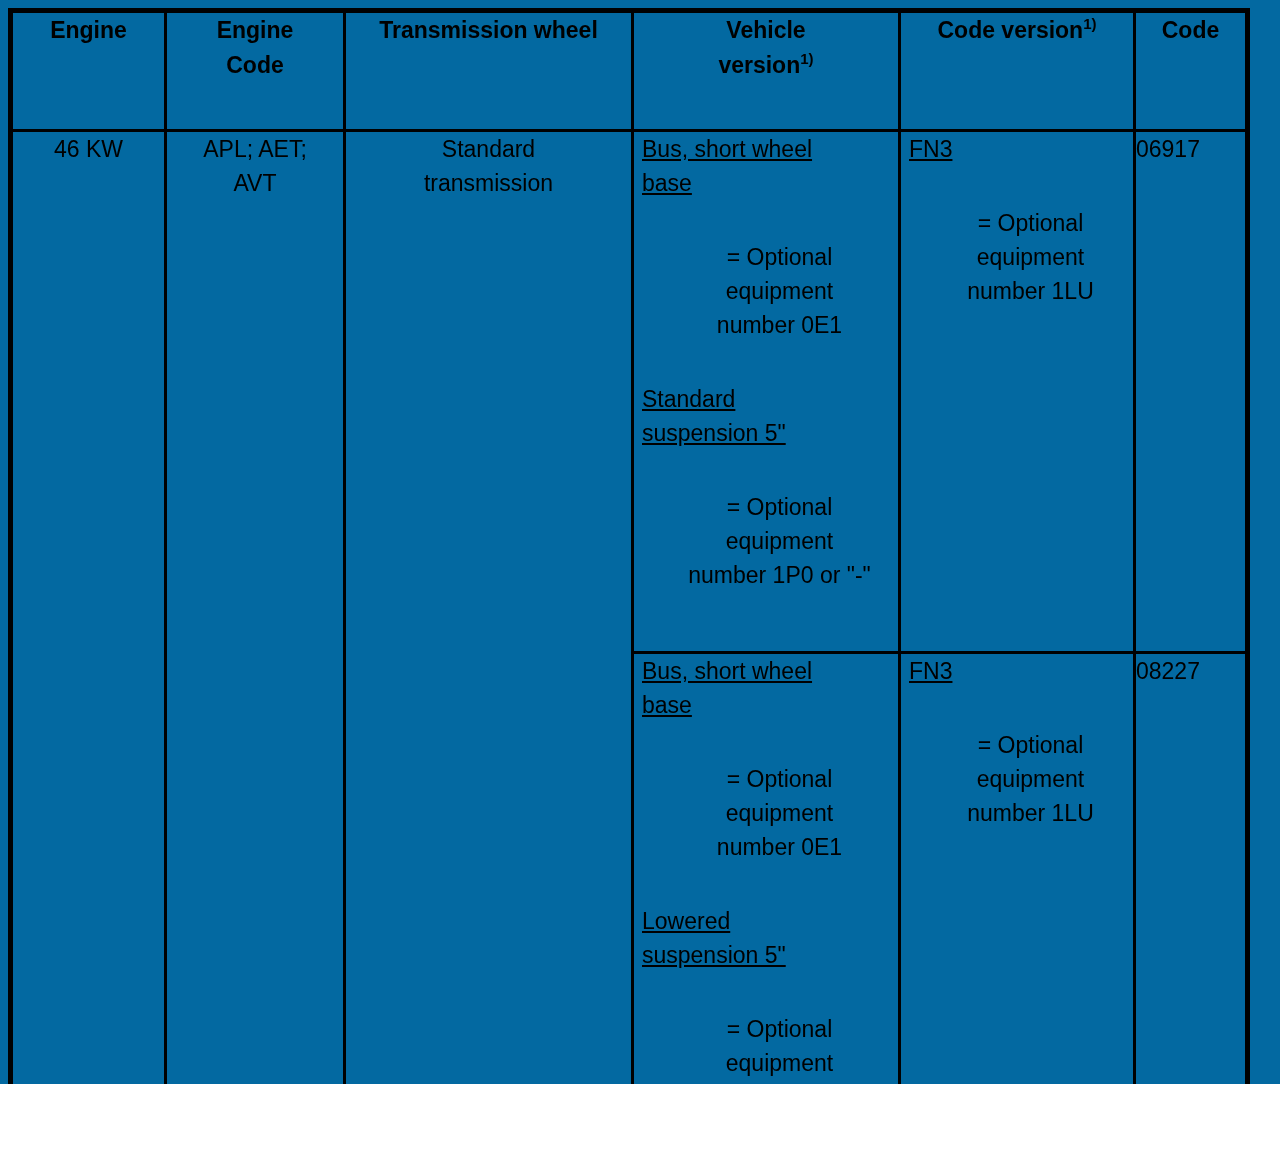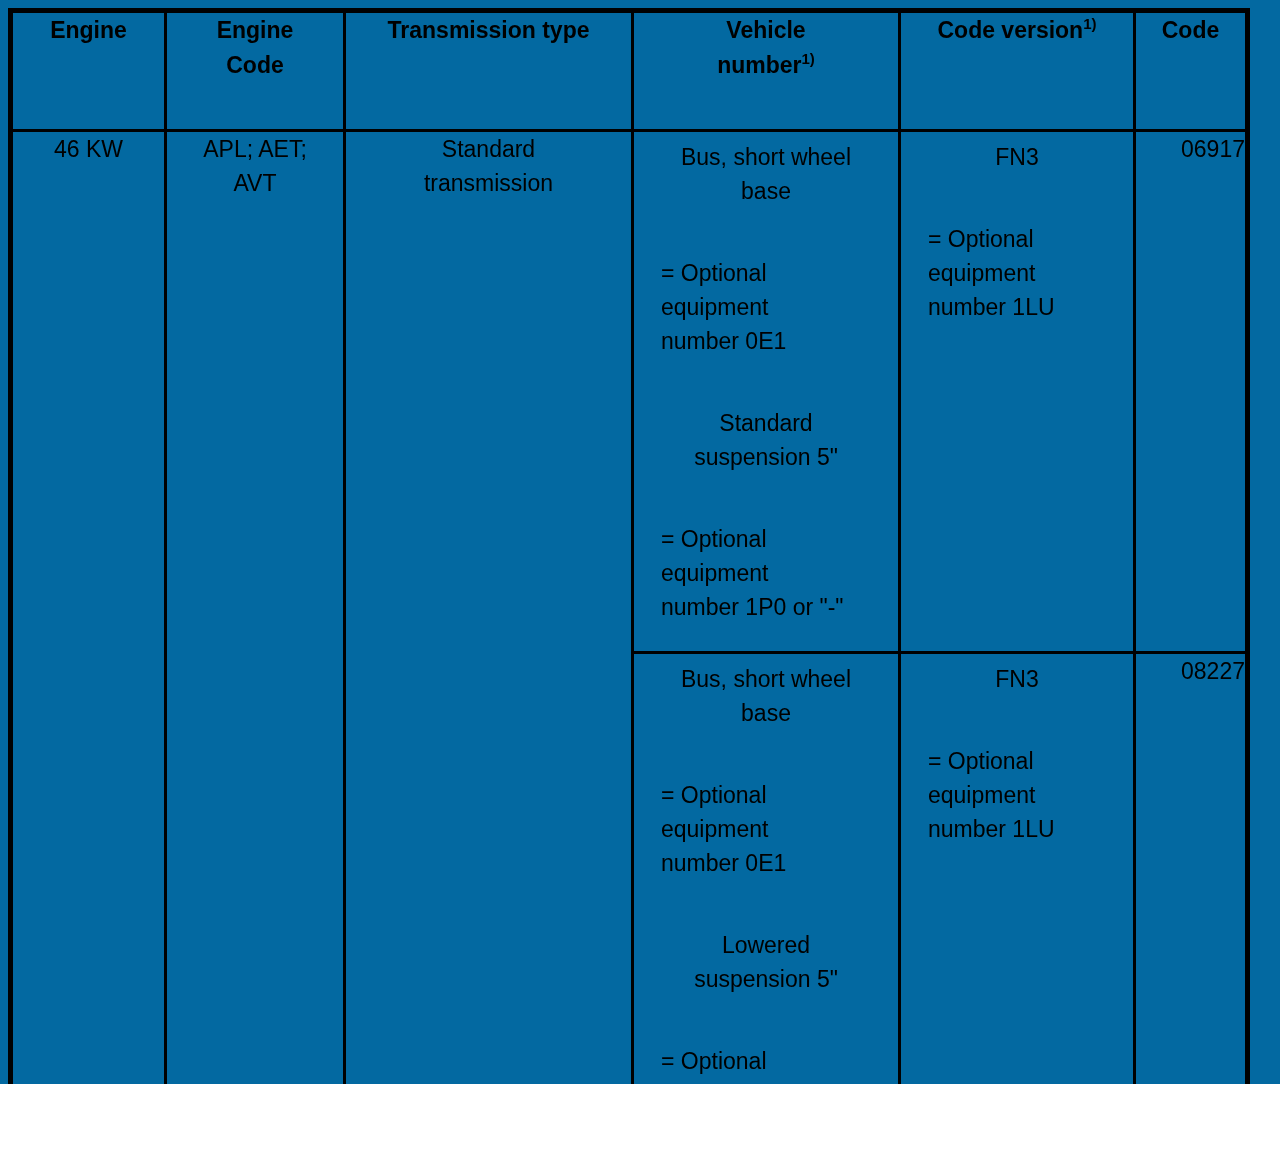--- a/index.html
+++ b/index.html
@@ -53,35 +53,36 @@
   td.merged-cell {
     text-align: center;
     padding-top: 30px;
     white-space: pre-line;
   }
   td.detail-cell {
     padding-top: 28px;
     padding-bottom: 20px;
   }
   td.code-cell {
-    text-align: right;
+    text-align: left;
     padding-top: 28px;
   }
   .blk {
     white-space: pre-line;
   }
   .blk + .blk {
     margin-top: 40px;
   }
   .blk-center {
-    text-align: center;
-    padding: 8px 8px;
+    text-align: left;
+    padding: 0 8px;
+    text-decoration: underline;
   }
   .blk-left {
-    text-align: left;
+    text-align: center;
     padding-left: 27px;
     padding-right: 0;
   }
 </style>
 </head>
 <body>
 
 <div class="page">
   <table class="spec">
     <colgroup>
@@ -90,23 +91,23 @@
       <col style="width:288px">
       <col style="width:267px">
       <col style="width:235px">
       <col style="width:113px">
     </colgroup>
     <tbody>
         <tr style="height:120px">
       <th class="hdr">Engine</th>
       <th class="hdr">Engine
 Code</th>
-      <th class="hdr">Transmission type</th>
+      <th class="hdr">Transmission wheel</th>
       <th class="hdr"><span>Vehicle
-number</span><sup>1)</sup></th>
+version</span><sup>1)</sup></th>
       <th class="hdr"><span>Code version</span><sup>1)</sup></th>
       <th class="hdr">Code</th>
     </tr>
 
     <tr style="height:522px">
       <td class="merged-cell" rowspan="2">46 KW</td>
       <td class="merged-cell" rowspan="2">APL; AET;
 AVT</td>
       <td class="merged-cell" rowspan="2">Standard
 transmission</td>

